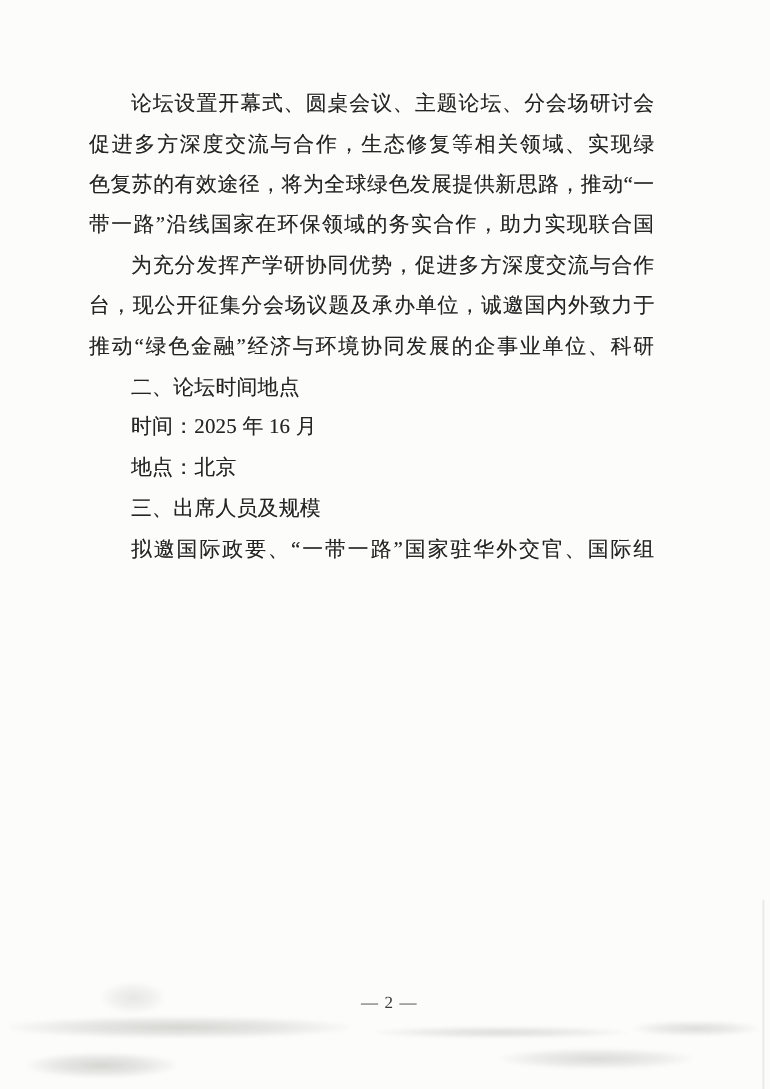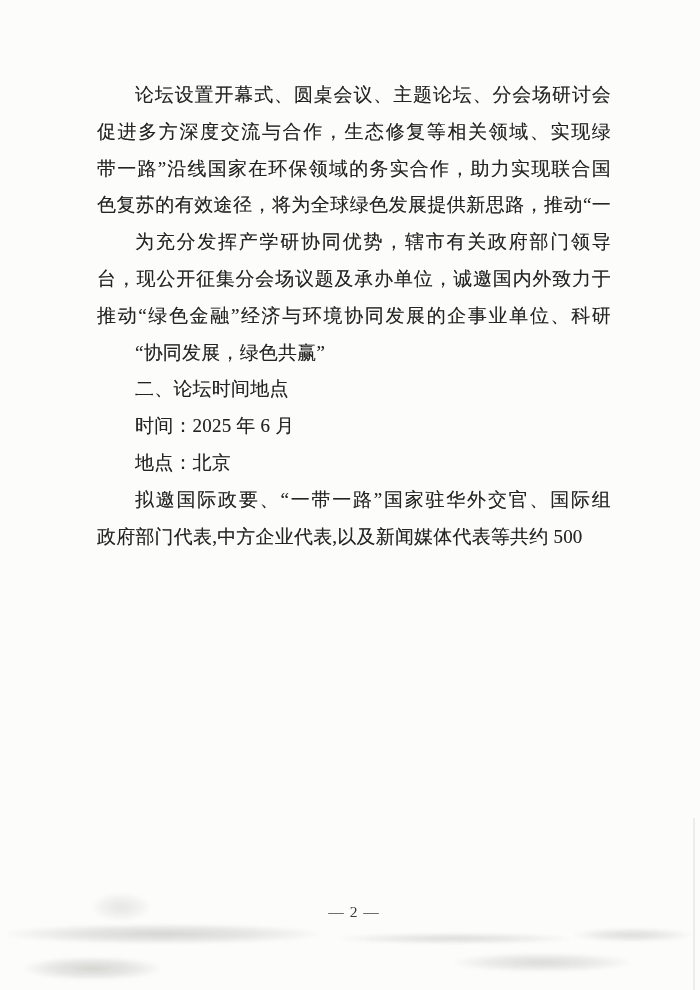--- a/index.html
+++ b/index.html
@@ -8,21 +8,21 @@
     position:relative;
     width:700px;height:990px;
     margin:0 auto;
     background:#fcfcfb;
     overflow:hidden;
     font-family:"Liberation Serif","DejaVu Serif",serif;
     color:#242424;
   }
   .text-block{
     position:absolute;
-    left:97px;top:77px;
+    left:81px;top:77px;
     width:514px;
   }
   .line{
     font-size:19px;
     line-height:36.8px;
     height:36.8px;
     white-space:nowrap;
     letter-spacing:0.2px;
     color:#242424;
     text-shadow:0 0 0.5px rgba(40,40,40,0.45);
@@ -64,31 +64,30 @@
   }
 </style>
 </head>
 <body>
 
 <div class="page">
 
   <div class="text-block">
     <div class="line j ind">论坛设置开幕式、圆桌会议、主题论坛、分会场研讨会</div>
     <div class="line j">促进多方深度交流与合作，生态修复等相关领域、实现绿</div>
+    <div class="line j">色复苏的有效途径，将为全球绿色发展提供新思路，推动“一</div>
     <div class="line j">带一路”沿线国家在环保领域的务实合作，助力实现联合国</div>
-    <div class="line j">色复苏的有效途径，将为全球绿色发展提供新思路，推动“一</div>
-    <div class="line j ind">为充分发挥产学研协同优势，辖市有关政府部门领导</div>
+    <div class="line j ind">为充分发挥产学研协同优势，促进多方深度交流与合作</div>
     <div class="line j">台，现公开征集分会场议题及承办单位，诚邀国内外致力于</div>
     <div class="line j">推动“绿色金融”经济与环境协同发展的企事业单位、科研</div>
-    <div class="line ind">“协同发展，绿色共赢”</div>
     <div class="line ind">二、论坛时间地点</div>
-    <div class="line ind">时间：2025 年 6 月</div>
+    <div class="line ind">时间：2025 年 16 月</div>
     <div class="line ind">地点：北京</div>
+    <div class="line ind">三、出席人员及规模</div>
     <div class="line j ind">拟邀国际政要、“一带一路”国家驻华外交官、国际组</div>
-    <div class="line">政府部门代表,中方企业代表,以及新闻媒体代表等共约 500</div>
   </div>
 
   <div class="footer">— 2 —</div>
 
   <div class="smudge s1"></div>
   <div class="smudge s2"></div>
   <div class="smudge s3"></div>
   <div class="smudge s4"></div>
   <div class="smudge s5"></div>
   <div class="smudge s6"></div>

